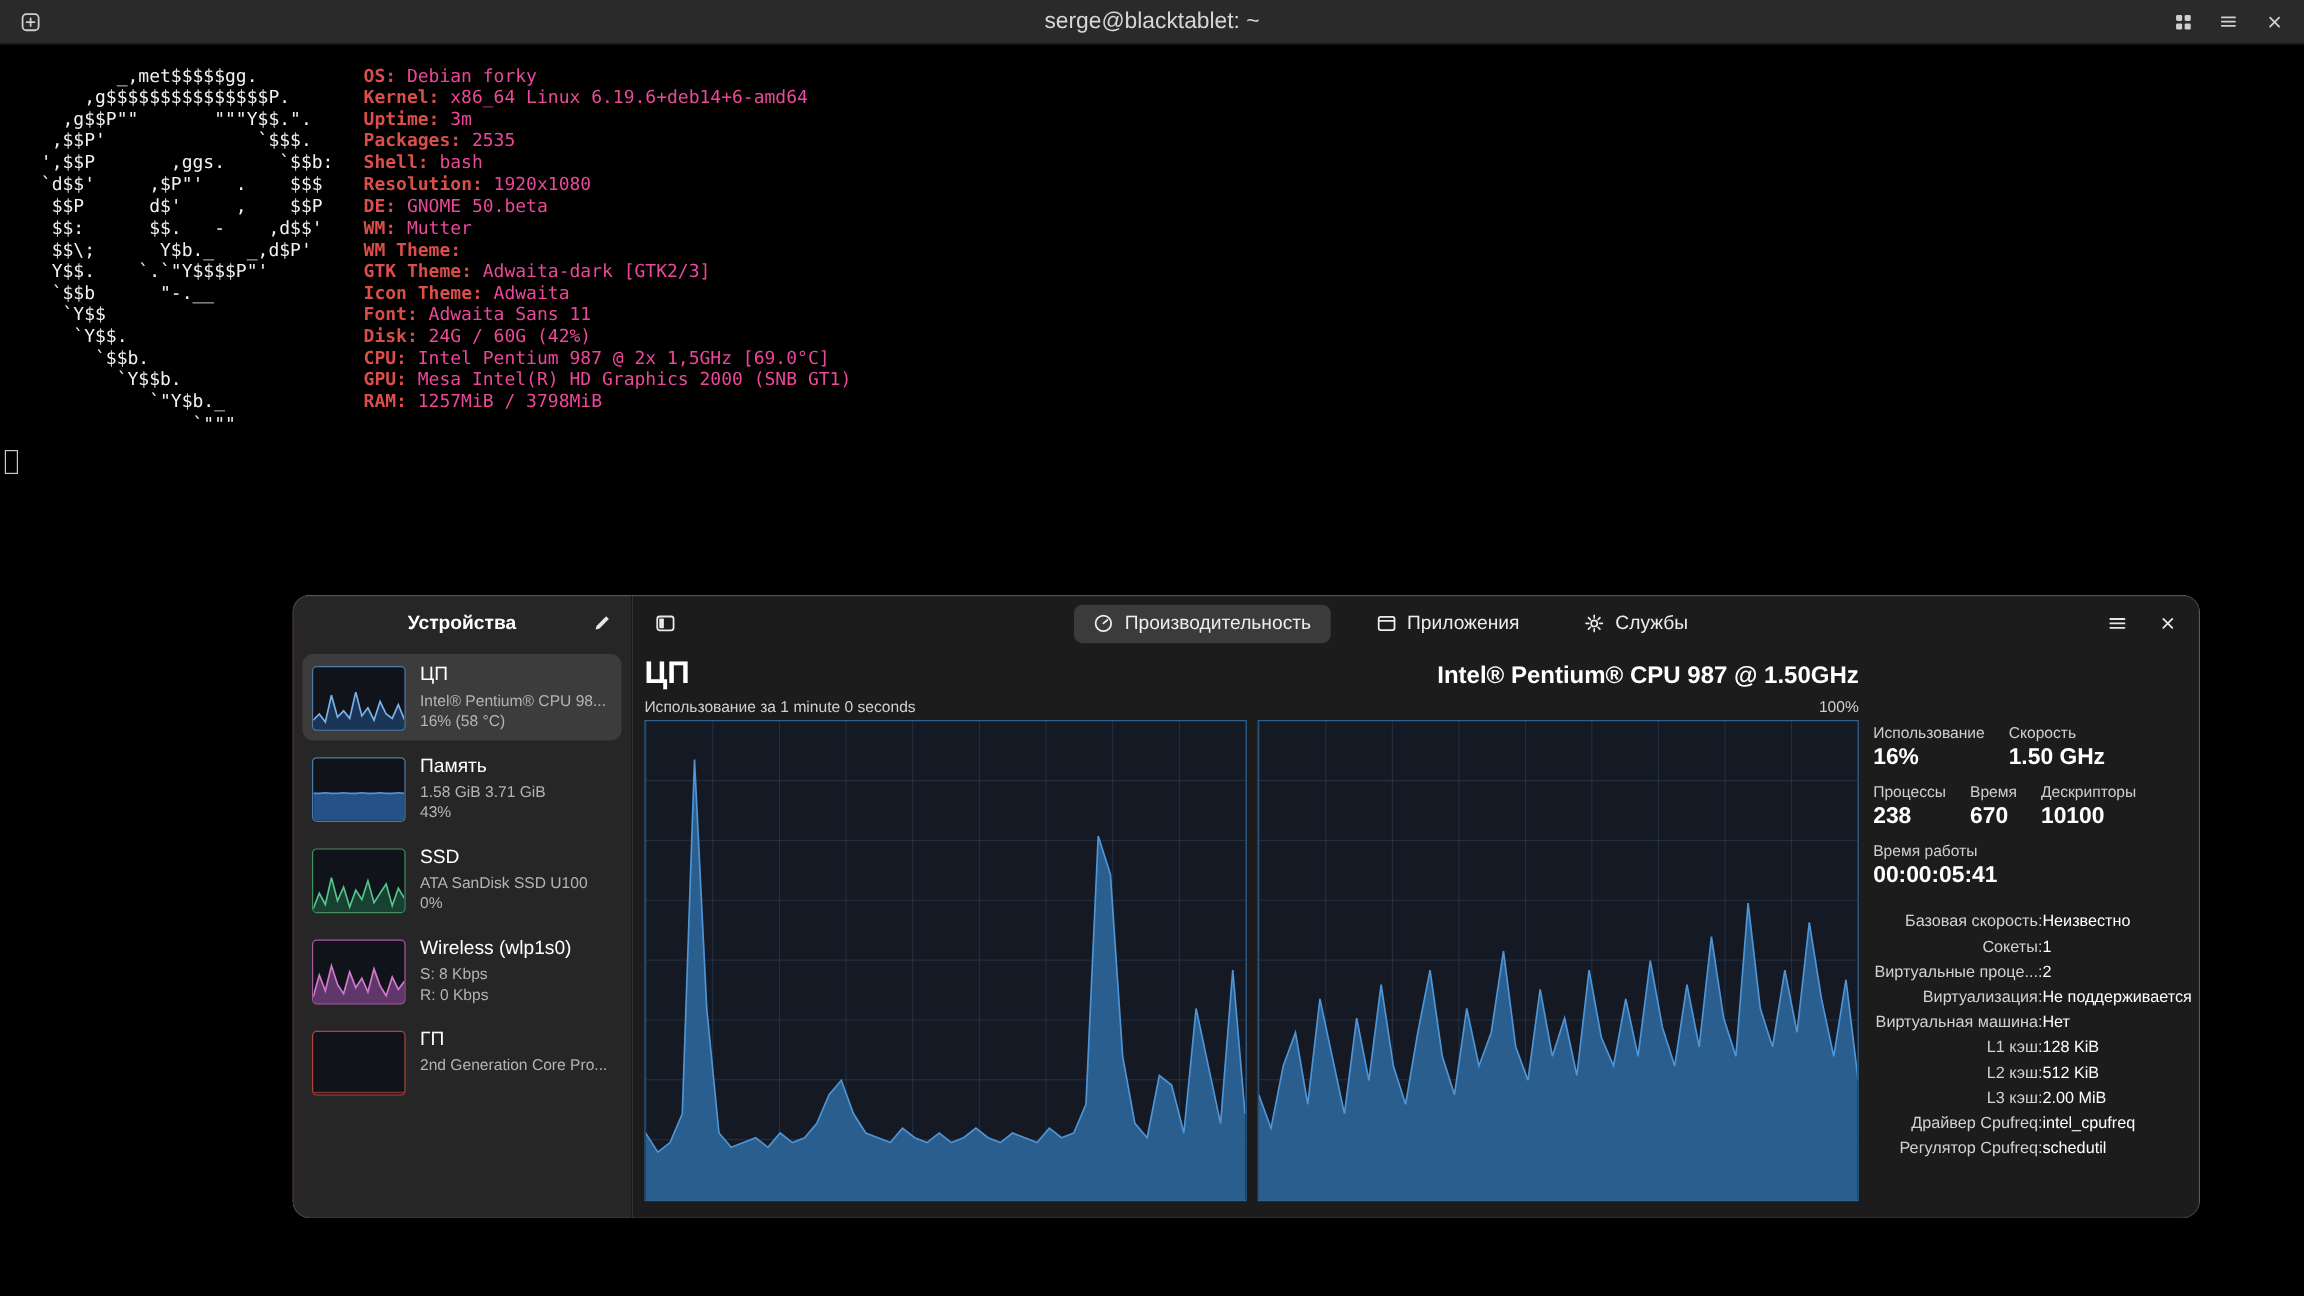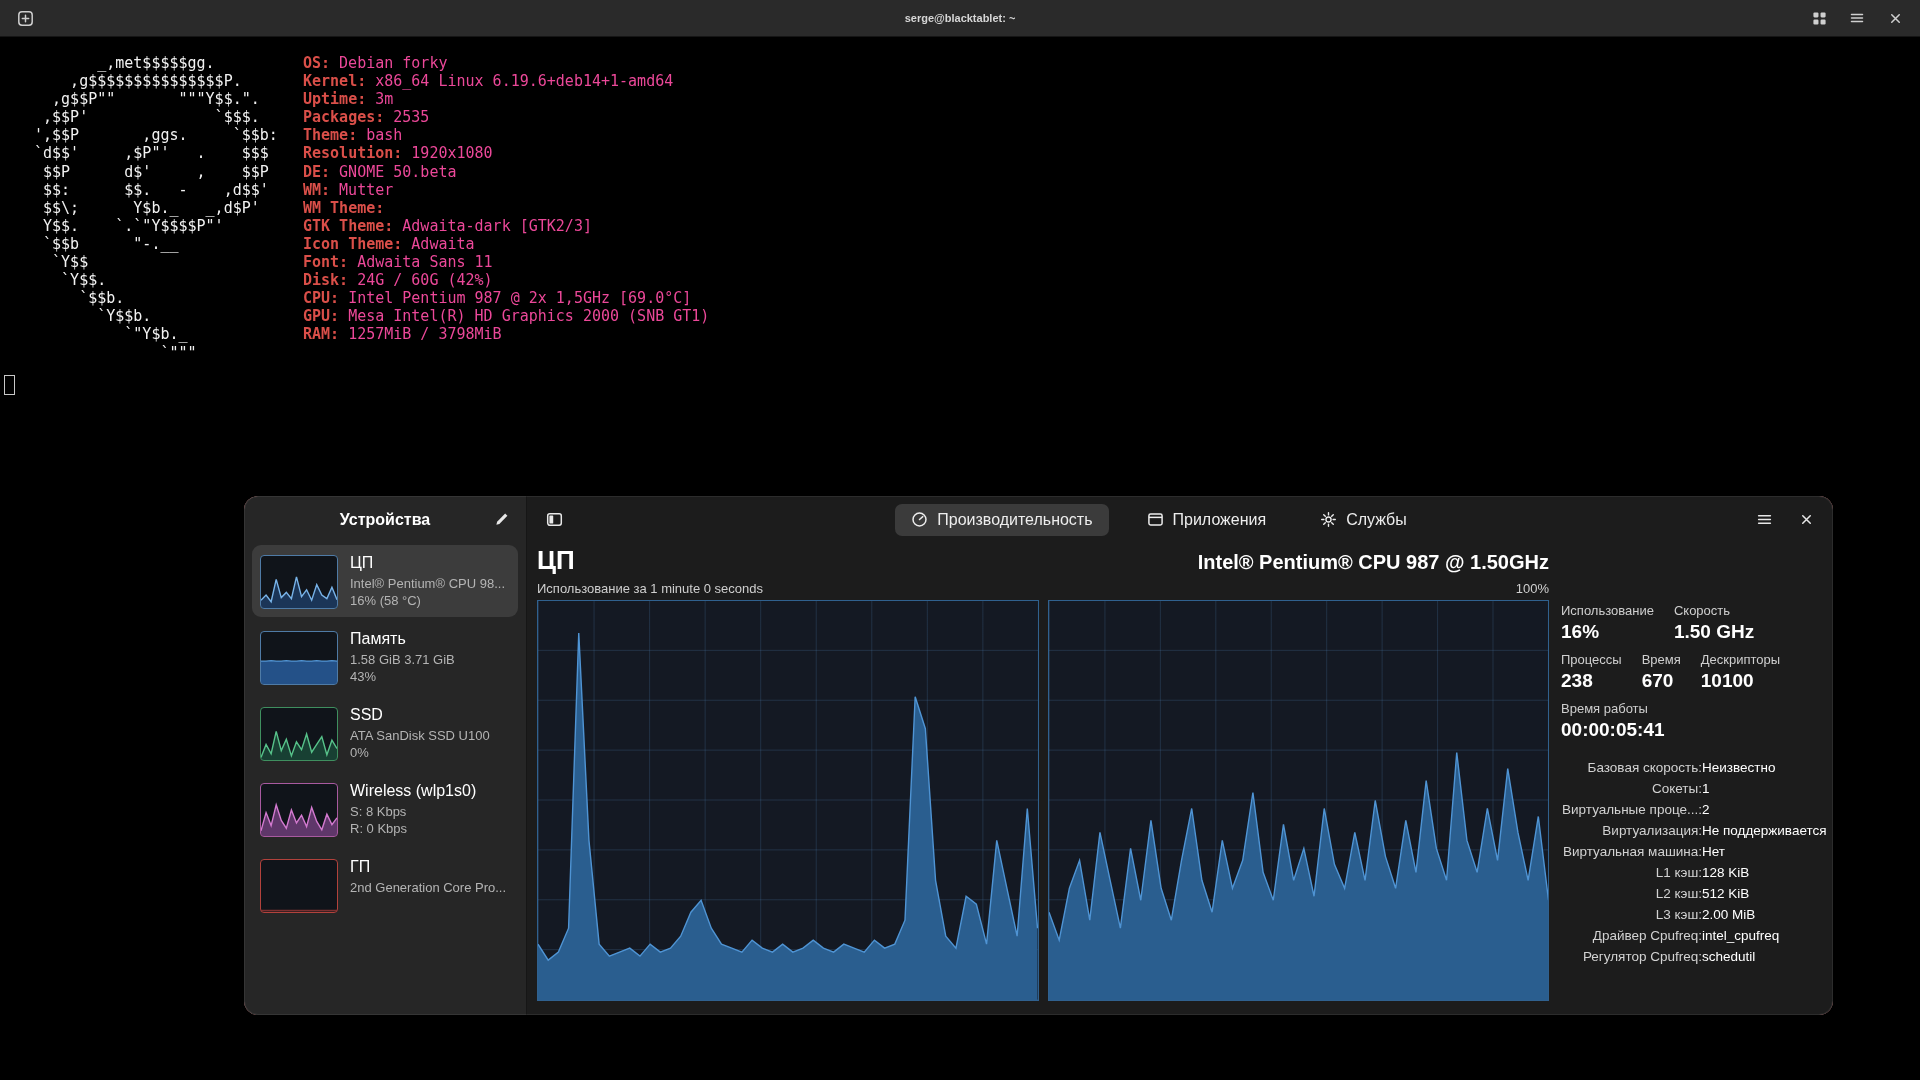--- a/index.html
+++ b/index.html
@@ -9,21 +9,21 @@
     -webkit-font-smoothing:antialiased;
   }
   
   .topbar{
     position:absolute;top:0;left:0;right:0;height:37px;background:#2a2a2a;
     border-bottom:1px solid #151515;display:flex;align-items:center;padding:0 10px;
     box-sizing:border-box;z-index:1;
   }
   .topbar-title{
     position:absolute;left:50%;transform:translateX(-50%);
-    color:#d6d6d6;font-weight:700;font-size:11px;white-space:nowrap;
+    color:#d6d6d6;font-weight:400;font-size:19px;white-space:nowrap;
   }
   .tb-btn{
     width:30px;height:30px;border-radius:6px;display:flex;align-items:center;
     justify-content:center;color:#cfcfcf;cursor:pointer;flex-shrink:0;
   }
   .tb-right{margin-left:auto;display:flex;gap:8px;align-items:center;}
   
   .neofetch-art{
     position:absolute;left:34px;top:54px;margin:0;
     font-family:"DejaVu Sans Mono",monospace;font-size:15px;line-height:18.1px;
@@ -162,24 +162,24 @@
  `$$b      "-.__
   `Y$$
    `Y$$.
      `$$b.
        `Y$$b.
           `"Y$b._
               `"""</pre>
 
 <div class="neofetch-info">
   <div class="info-row"><span class="info-label">OS:</span><span class="info-value">Debian forky</span></div>
-  <div class="info-row"><span class="info-label">Kernel:</span><span class="info-value">x86_64 Linux 6.19.6+deb14+1-amd64</span></div>
+  <div class="info-row"><span class="info-label">Kernel:</span><span class="info-value">x86_64 Linux 6.19.6+deb14+6-amd64</span></div>
   <div class="info-row"><span class="info-label">Uptime:</span><span class="info-value">3m</span></div>
   <div class="info-row"><span class="info-label">Packages:</span><span class="info-value">2535</span></div>
-  <div class="info-row"><span class="info-label">Theme:</span><span class="info-value">bash</span></div>
+  <div class="info-row"><span class="info-label">Shell:</span><span class="info-value">bash</span></div>
   <div class="info-row"><span class="info-label">Resolution:</span><span class="info-value">1920x1080</span></div>
   <div class="info-row"><span class="info-label">DE:</span><span class="info-value">GNOME 50.beta</span></div>
   <div class="info-row"><span class="info-label">WM:</span><span class="info-value">Mutter</span></div>
   <div class="info-row"><span class="info-label">WM Theme:</span><span class="info-value"></span></div>
   <div class="info-row"><span class="info-label">GTK Theme:</span><span class="info-value">Adwaita-dark [GTK2/3]</span></div>
   <div class="info-row"><span class="info-label">Icon Theme:</span><span class="info-value">Adwaita</span></div>
   <div class="info-row"><span class="info-label">Font:</span><span class="info-value">Adwaita Sans 11</span></div>
   <div class="info-row"><span class="info-label">Disk:</span><span class="info-value">24G / 60G (42%)</span></div>
   <div class="info-row"><span class="info-label">CPU:</span><span class="info-value">Intel Pentium 987 @ 2x 1,5GHz [69.0°C]</span></div>
   <div class="info-row"><span class="info-label">GPU:</span><span class="info-value">Mesa Intel(R) HD Graphics 2000 (SNB GT1)</span></div>

